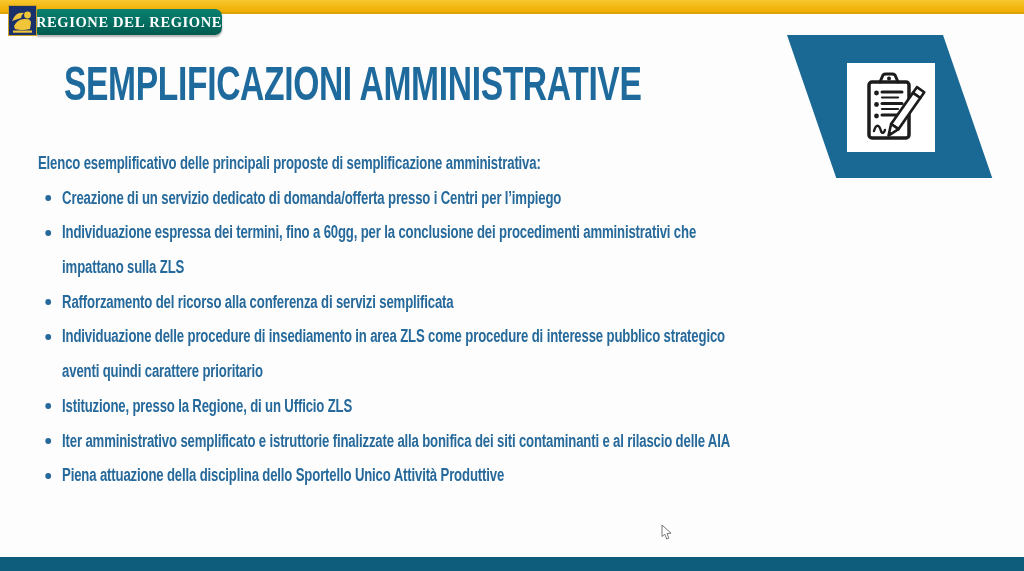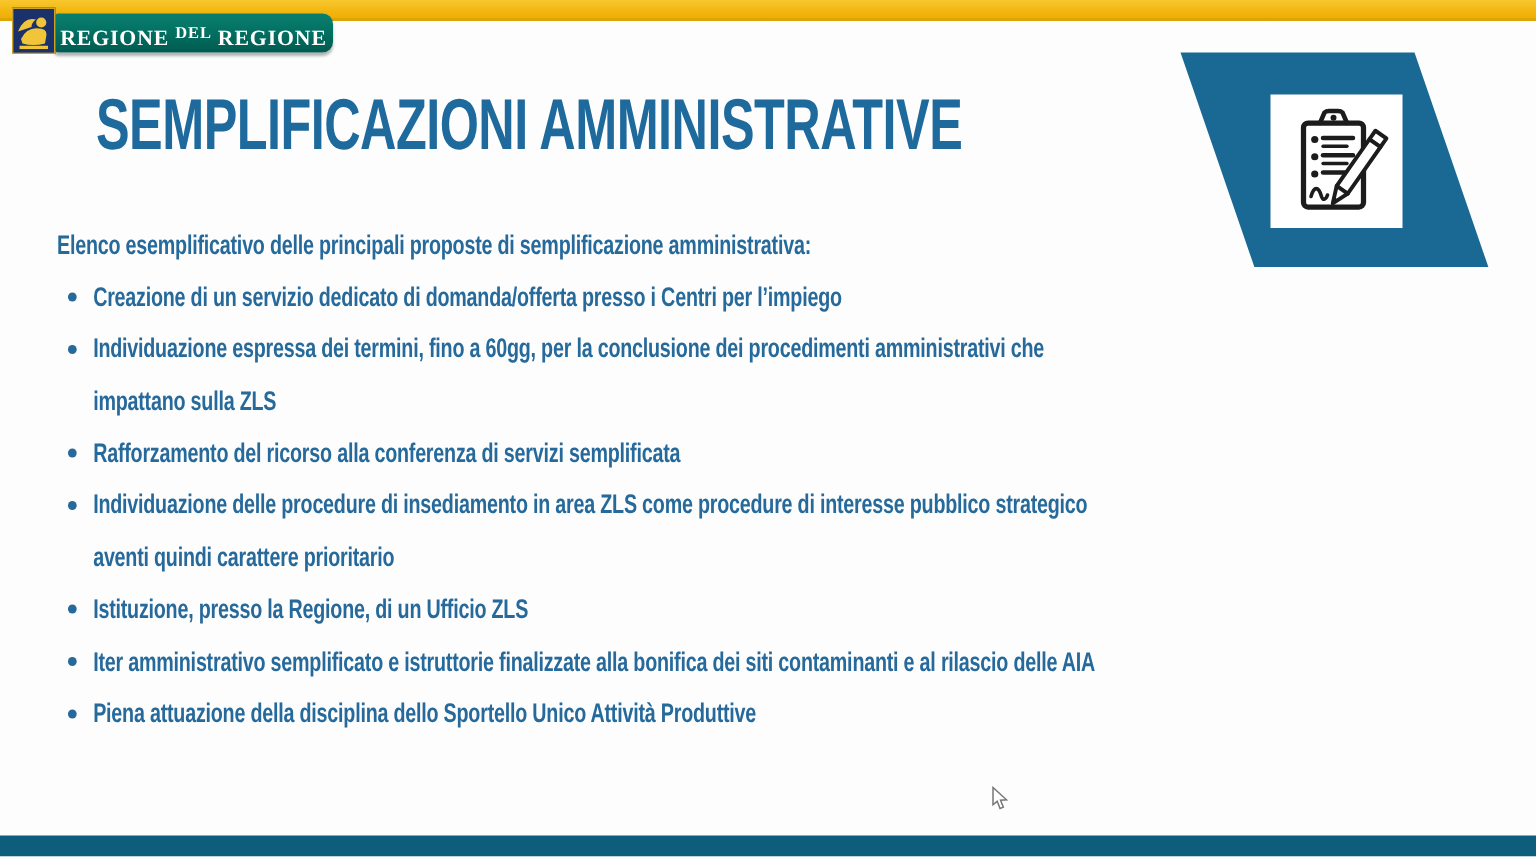--- a/index.html
+++ b/index.html
@@ -20,26 +20,26 @@
   .emblem{
     position:absolute;left:0;top:0;width:29px;height:31px;
     background:#1a316b;border:1px solid #caa227;box-sizing:border-box;
     display:flex;align-items:center;justify-content:center;
   }
   .plaque{
     position:absolute;left:28px;top:4px;width:186px;height:26px;
     background:linear-gradient(180deg,#0b7f6e 0%,#027163 45%,#015a4f 100%);
     border-radius:3px 7px 7px 3px;
     box-shadow:0 2px 2px rgba(40,40,40,.35);
-    display:flex;align-items:flex-end;justify-content:center;
+    display:flex;align-items:center;justify-content:center;
     color:#ffffff;font-family:"Liberation Serif", serif;font-weight:bold;
     letter-spacing:.6px;white-space:nowrap;
   }
   .plaque .big{font-size:14.5px;}
-  .plaque .small{font-size:11px;margin:0 4px;align-self:center;}
+  .plaque .small{font-size:15px;margin:0 4px;align-self:center;}
   
   .slide-title{
     position:absolute;left:64px;top:60px;margin:0;
     font-size:48px;line-height:48px;font-weight:bold;
     letter-spacing:-0.5px;color:#1e6a9d;white-space:nowrap;
     transform:scaleX(.70);transform-origin:0 0;
   }
   
   .shape-parallelogram{
     position:absolute;left:787px;top:35px;width:156px;height:143px;

